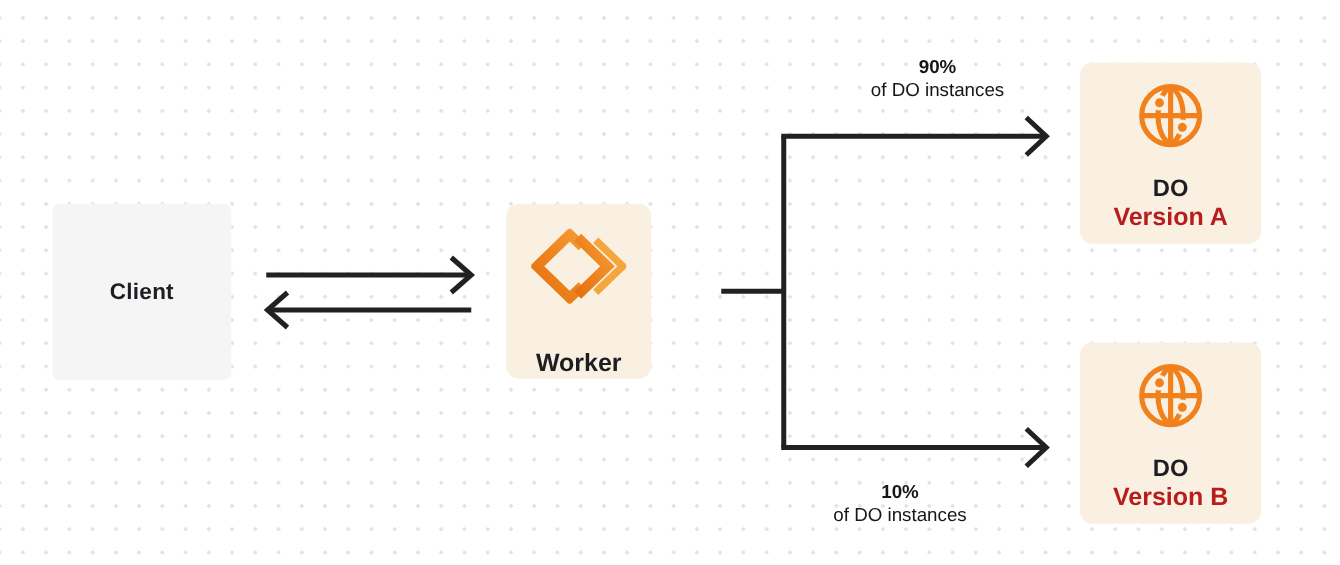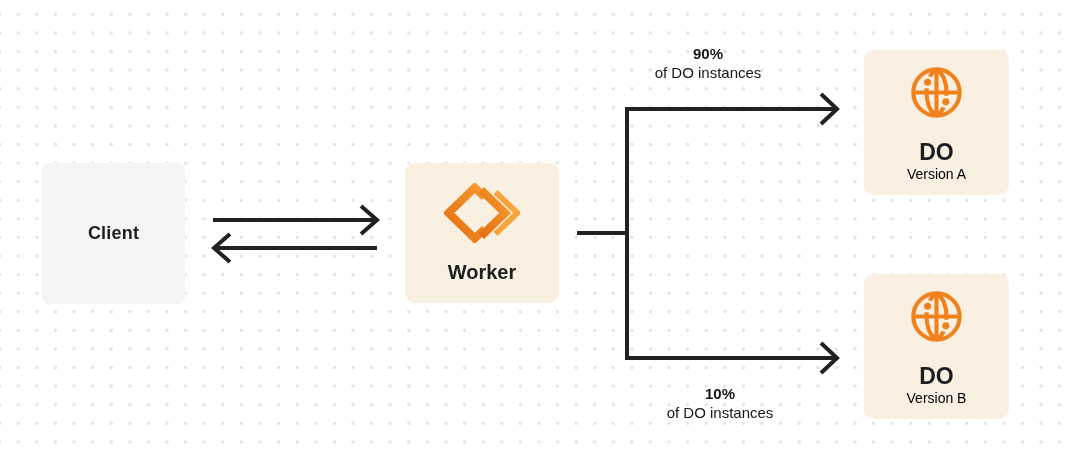--- a/index.html
+++ b/index.html
@@ -41,65 +41,66 @@
     justify-content: center;
   }
   .client-label {
     font-size: 18px;
     font-weight: 700;
     color: #1c1e21;
     letter-spacing: 0.2px;
   }
   .node-worker {
     left: 405px; top: 163px;
-    width: 154px; height: 140px;
+    width: 116px; height: 140px;
     background: #faf0e2;
     border-radius: 10px;
     padding-top: 20px;
+    justify-content: space-between;
   }
   .worker-icon { width: 76px; height: 60px; display: block; }
   .worker-label {
     margin-top: 18px;
     font-size: 20px;
     font-weight: 700;
     color: #1c1e21;
   }
   .node-do {
     width: 145px; height: 145px;
     background: #faf0e2;
     border-radius: 10px;
     padding-top: 14px;
   }
   .node-do-a { left: 864px; top: 50px; }
   .node-do-b { left: 864px; top: 274px; }
   .globe-icon { width: 57px; height: 57px; display: block; }
   .do-title {
     margin-top: 19px;
-    font-size: 23px;
+    font-size: 19px;
     font-weight: 700;
     color: #1c1e21;
     line-height: 24px;
   }
   .do-subtitle {
-    font-size: 14px;
-    font-weight: 400;
-    color: #000000;
+    font-size: 20px;
+    font-weight: 700;
+    color: #b91c1c;
     line-height: 21px;
   }
   .split-label {
     position: absolute;
     width: 224px;
     text-align: center;
     color: #151617;
     font-size: 15px;
     line-height: 19px;
   }
   .split-label .pct { font-weight: 700; }
   .split-label .cap { font-weight: 400; }
-  .split-label-top { left: 596px; top: 44px; }
+  .split-label-top { left: 638px; top: 44px; }
   .split-label-bottom { left: 608px; top: 384px; }
 </style>
 </head>
 <body>
 
 <div class="canvas">
 
   <svg class="wires" viewBox="0 0 1072 452" xmlns="http://www.w3.org/2000/svg">
     <g stroke="#212121" stroke-width="4" fill="none" stroke-linecap="butt" stroke-linejoin="miter">
 

